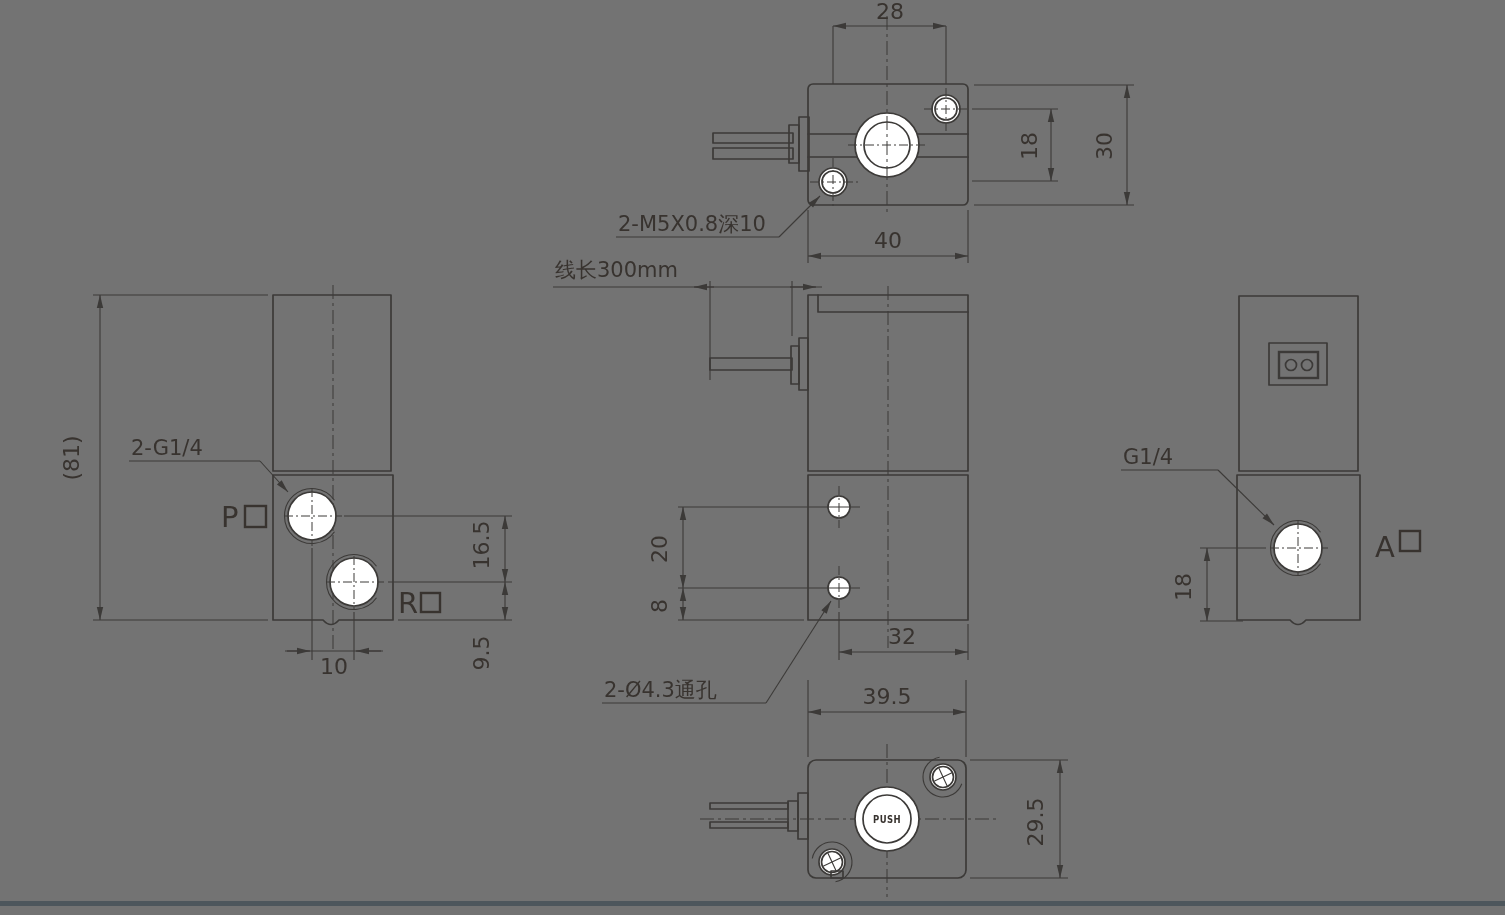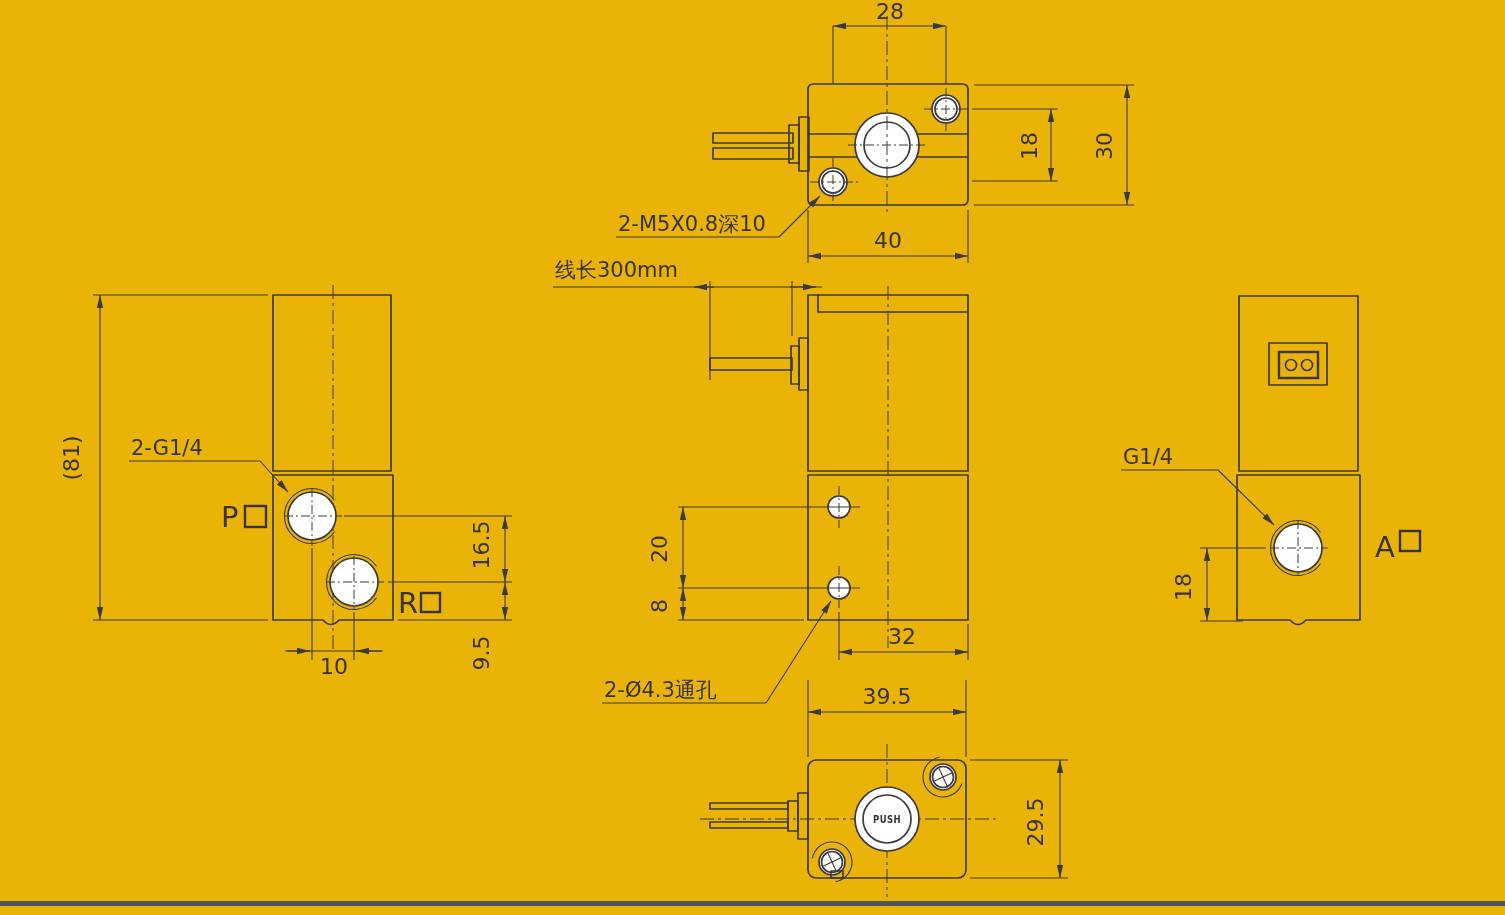--- a/index.html
+++ b/index.html
@@ -1,16 +1,16 @@
 <!DOCTYPE html>
 <html><head>
 <meta charset="utf-8">
 <style>
   html,body{margin:0;padding:0;background:#fff;}
-  .stage{position:relative;width:1505px;height:915px;background:#eab308;overflow:hidden;}
+  .stage{position:relative;width:1505px;height:915px;background:#737373;overflow:hidden;}
   svg{display:block;}
   
   .ol{fill:none;stroke:#3c3a38;stroke-width:1.7;stroke-linejoin:round;stroke-linecap:round;}
   .olf{fill:#fff;stroke:#3c3a38;stroke-width:1.7;}
   .olt{fill:none;stroke:#3c3a38;stroke-width:2.4;}
   
   .th{fill:none;stroke:#3c3a38;stroke-width:1.1;}
   
   .cl{fill:none;stroke:#3c3a38;stroke-width:1;stroke-dasharray:14 4 3 4;}
   .ch{fill:none;stroke:#3c3a38;stroke-width:1;stroke-dasharray:9 3 2 3;}

